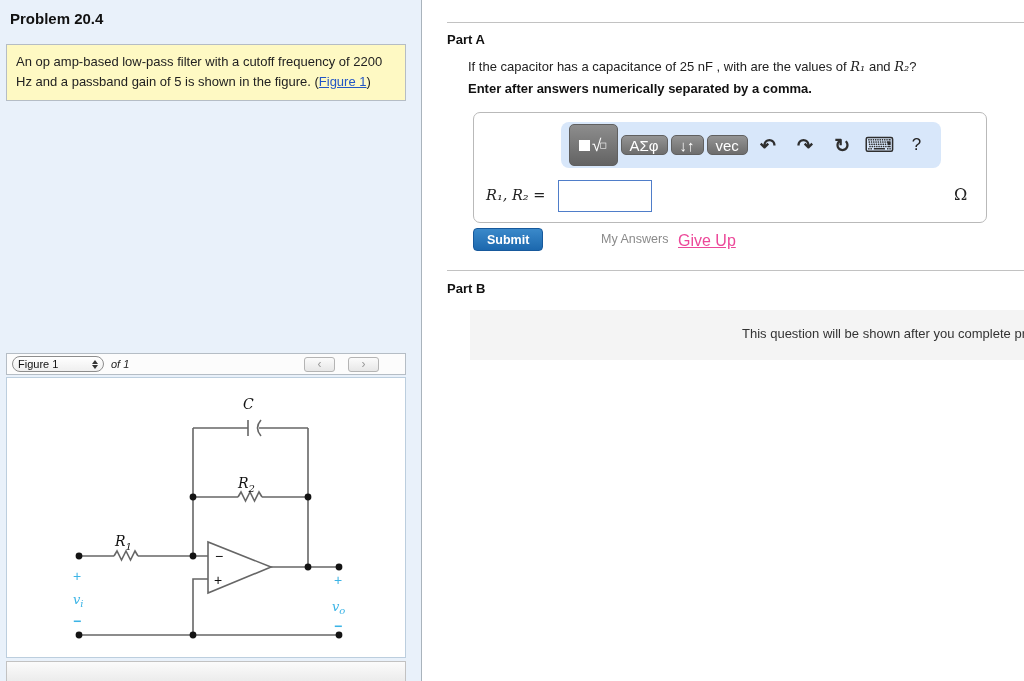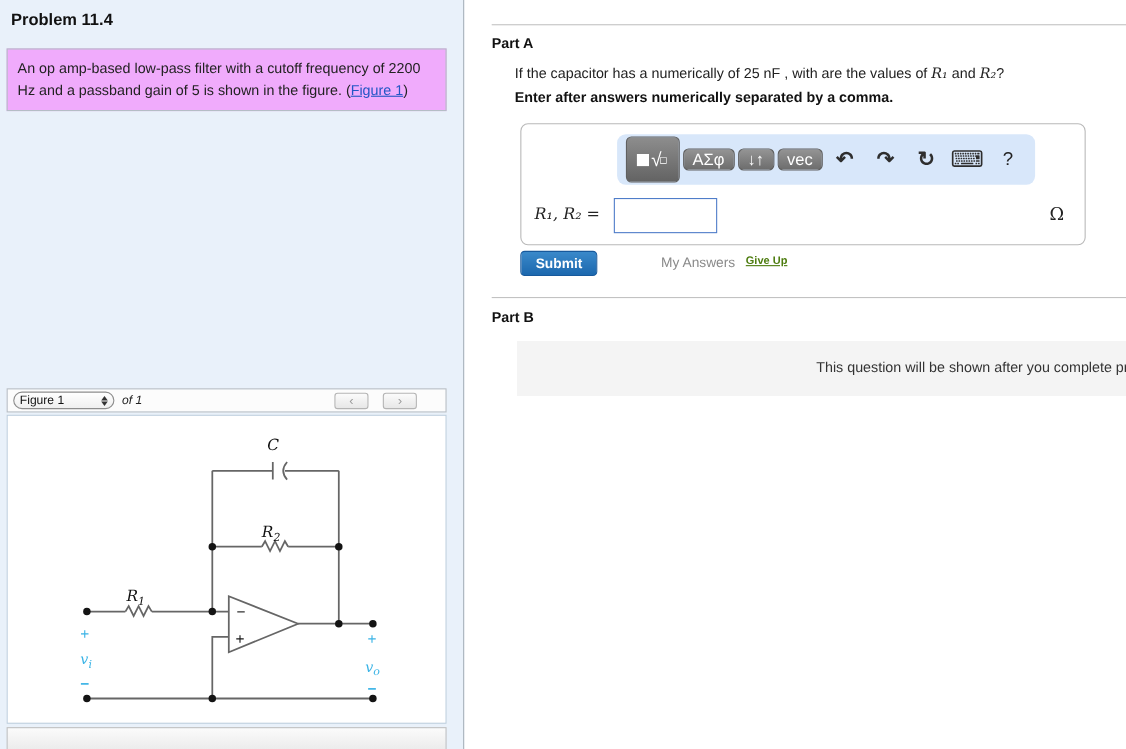--- a/index.html
+++ b/index.html
@@ -5,21 +5,21 @@
   * { margin:0; padding:0; box-sizing:border-box; }
   html,body { width:1024px; height:681px; overflow:hidden; }
   body { font-family:"Liberation Sans", sans-serif; background:#fff; color:#222; }
   #screen { position:relative; width:1024px; height:681px; overflow:hidden; background:#fff; }
 
   
   #left-panel { position:absolute; left:0; top:0; width:422px; height:681px;
                 background:#e9f1fa; border-right:1px solid #a9b3bc; }
   .problem-title { position:absolute; left:10px; top:10px; font-size:15px; font-weight:bold; color:#111; }
   .statement-box { position:absolute; left:6px; top:44px; width:400px; height:57px;
-                   background:#f0abfc; border:1px solid #b5bdc5; padding:7px 9px;
+                   background:#fef9c3; border:1px solid #b5bdc5; padding:7px 9px;
                    font-size:13px; line-height:1.5; color:#222; }
   .math-upright { font-family:Liberation Sans, sans-serif; }
   .math-var { font-family:"DejaVu Serif", serif; font-style:italic; }
   .fig-link { color:#2356c5; text-decoration:underline; cursor:pointer; }
 
   .figure-bar { position:absolute; left:6px; top:353px; width:400px; height:22px;
                 background:#fcfcfc; border:1px solid #b5bdc5; }
   .fig-select { position:absolute; left:5px; top:2px; width:92px; height:16px;
                 background:linear-gradient(#ffffff,#efefef); border:1px solid #8d8d8d;
                 border-radius:8px; display:flex; align-items:center; padding:0 5px; cursor:default; }
@@ -65,40 +65,40 @@
   .answer-label { position:absolute; left:12px; top:74px; font-family:"DejaVu Serif", serif;
                   font-style:italic; font-size:14.5px; color:#222; }
   .answer-input { position:absolute; left:84px; top:67px; width:94px; height:32px;
                   border:1.5px solid #4f7dc9; background:#fff; font-size:14px; padding:0 5px; outline:none; }
   .unit { position:absolute; left:480px; top:72px; font-family:"DejaVu Serif", serif; font-size:16px; color:#222; }
 
   .submit-btn { position:absolute; left:50px; top:228px; height:23px; padding:0 13px;
                 background:linear-gradient(#3a89ca,#1c68ae); border:1px solid #17599c; border-radius:4px;
                 color:#fff; font-weight:bold; font-size:12.5px; cursor:pointer; }
   .my-answers { position:absolute; left:178px; top:232px; font-size:12.5px; font-weight:normal; color:#8a8a8a;text-align:right; }
-  .give-up { position:absolute; left:255px; top:232px; font-size:10px; font-weight:bold;
-             color:#4d7c0f; text-decoration:underline; cursor:pointer; }
+  .give-up { position:absolute; left:255px; top:232px; font-size:16px; font-weight:normal;
+             color:#ec4899; text-decoration:underline; cursor:pointer; }
 
   .part-b-box { position:absolute; left:47px; top:310px; width:720px; height:50px; background:#f4f4f4; }
   .part-b-text { position:absolute; left:272px; top:16px; font-size:13px; color:#333; white-space:nowrap; }
 
   
   .cir-label { font-family:"DejaVu Serif", serif; font-style:italic; font-size:14px; fill:#111; }
   .cir-sub { font-size:10px; }
   .cir-sign { font-family:"Liberation Sans", sans-serif; font-size:14px; fill:#111; }
   .cyan { fill:#3cb4e6; }
   .cyan-v { font-family:"DejaVu Serif", serif; font-style:italic; font-size:13px; fill:#3cb4e6; }
 </style>
 </head>
 <body>
 
 <div id="screen">
 
   <div id="left-panel">
-    <div class="problem-title">Problem 11.4</div>
+    <div class="problem-title">Problem 20.4</div>
 
     <div class="statement-box">
       <span>An op amp-based low-pass filter with a cutoff frequency of 2200 </span><span class="math-upright">Hz</span><span> and a passband gain of 5 is shown in the figure. (</span><span class="fig-link">Figure 1</span><span>)</span>
     </div>
 
     <div class="figure-bar">
       <div class="fig-select">
         <span class="fig-select-label">Figure 1</span>
         <span class="select-arrows">
           <span class="tri-up"></span>
@@ -166,21 +166,21 @@
 
     <div class="figure-footer"></div>
   </div>
 
   <div id="right-panel">
 
     <div class="rule rule-a"></div>
     <div class="part-heading part-a-heading">Part A</div>
 
     <div class="question">
-      <span>If the capacitor has a numerically of </span><span class="math-upright">25 nF</span><span> , with are the values of </span><span class="math-var">R₁</span><span> and </span><span class="math-var">R₂</span><span>?</span>
+      <span>If the capacitor has a capacitance of </span><span class="math-upright">25 nF</span><span> , with are the values of </span><span class="math-var">R₁</span><span> and </span><span class="math-var">R₂</span><span>?</span>
     </div>
     <div class="instruction">Enter after answers numerically separated by a comma.</div>
 
     <div class="answer-box">
       <div class="eq-toolbar">
         <div class="tb-btn tb-btn-eq">
           <span class="eq-sq"></span>
             <span class="eq-rad">√</span>
             <span class="eq-box">◻</span>
         </div>

